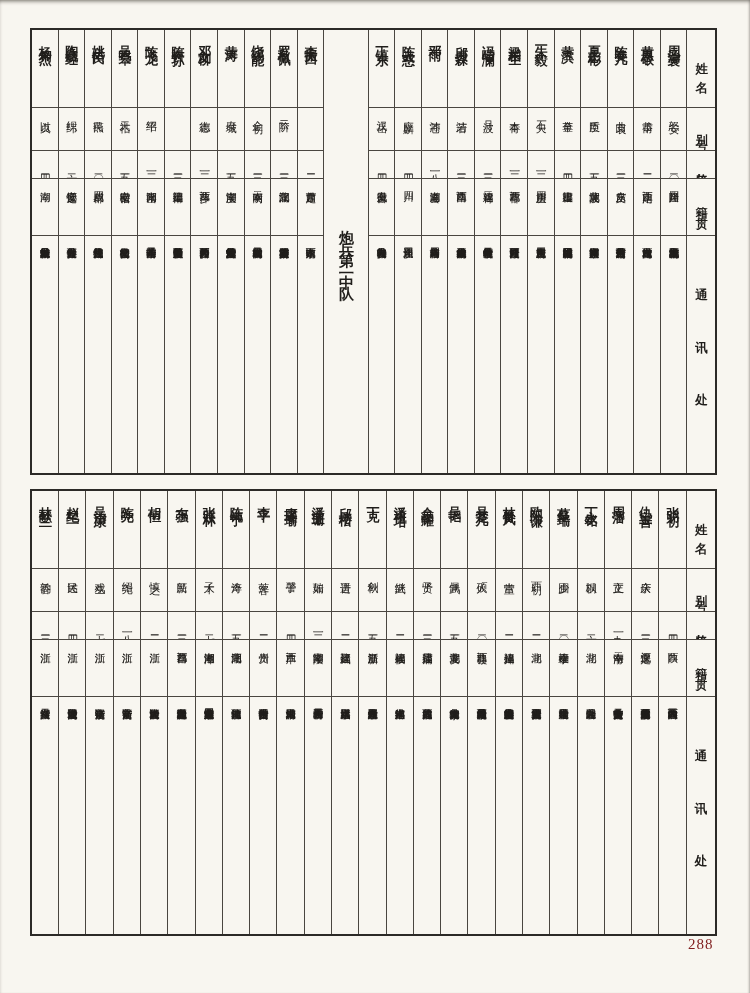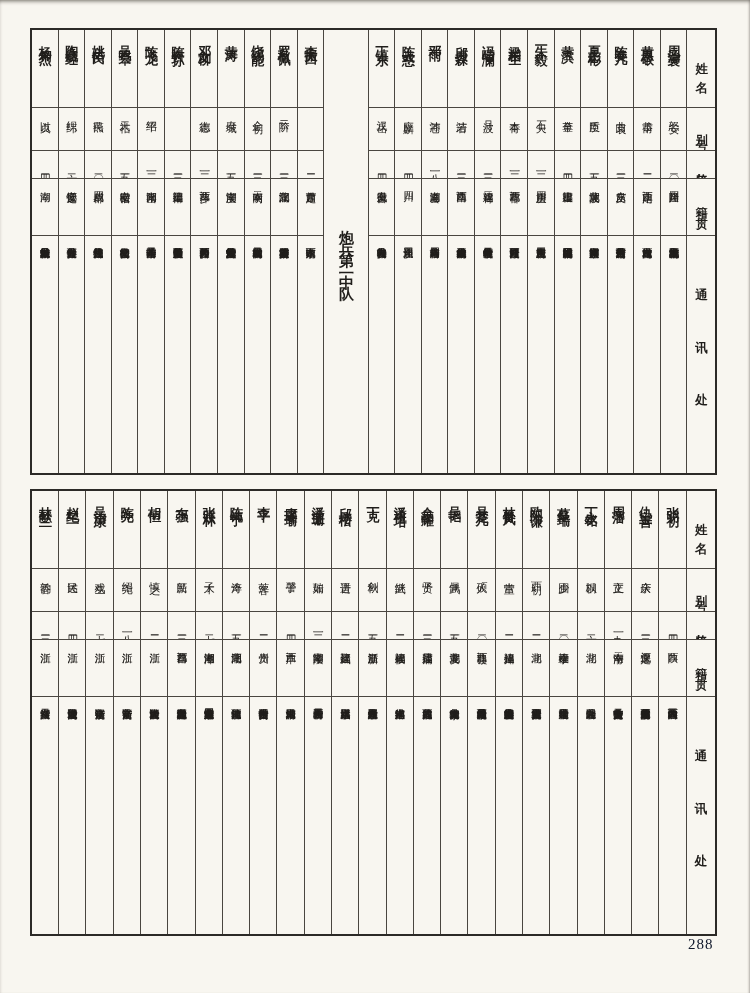--- a/index.html
+++ b/index.html
@@ -72,21 +72,21 @@
     font-size:15px;
     font-weight:700;
     letter-spacing:0.75em;
     justify-content:center;
   }
 
   .page-number{
     position:absolute;
     left:688px;top:936px;
     font-size:15px;
-    color:#0f172a;
+    color:#7f1d1d;
     letter-spacing:1px;
   }
 </style>
 </head>
 <body>
 
 <div class="page">
   <div class="roster-table" id="top-table">
       <div class="col header-col">
         <div class="cell name hdr">姓名</div>

